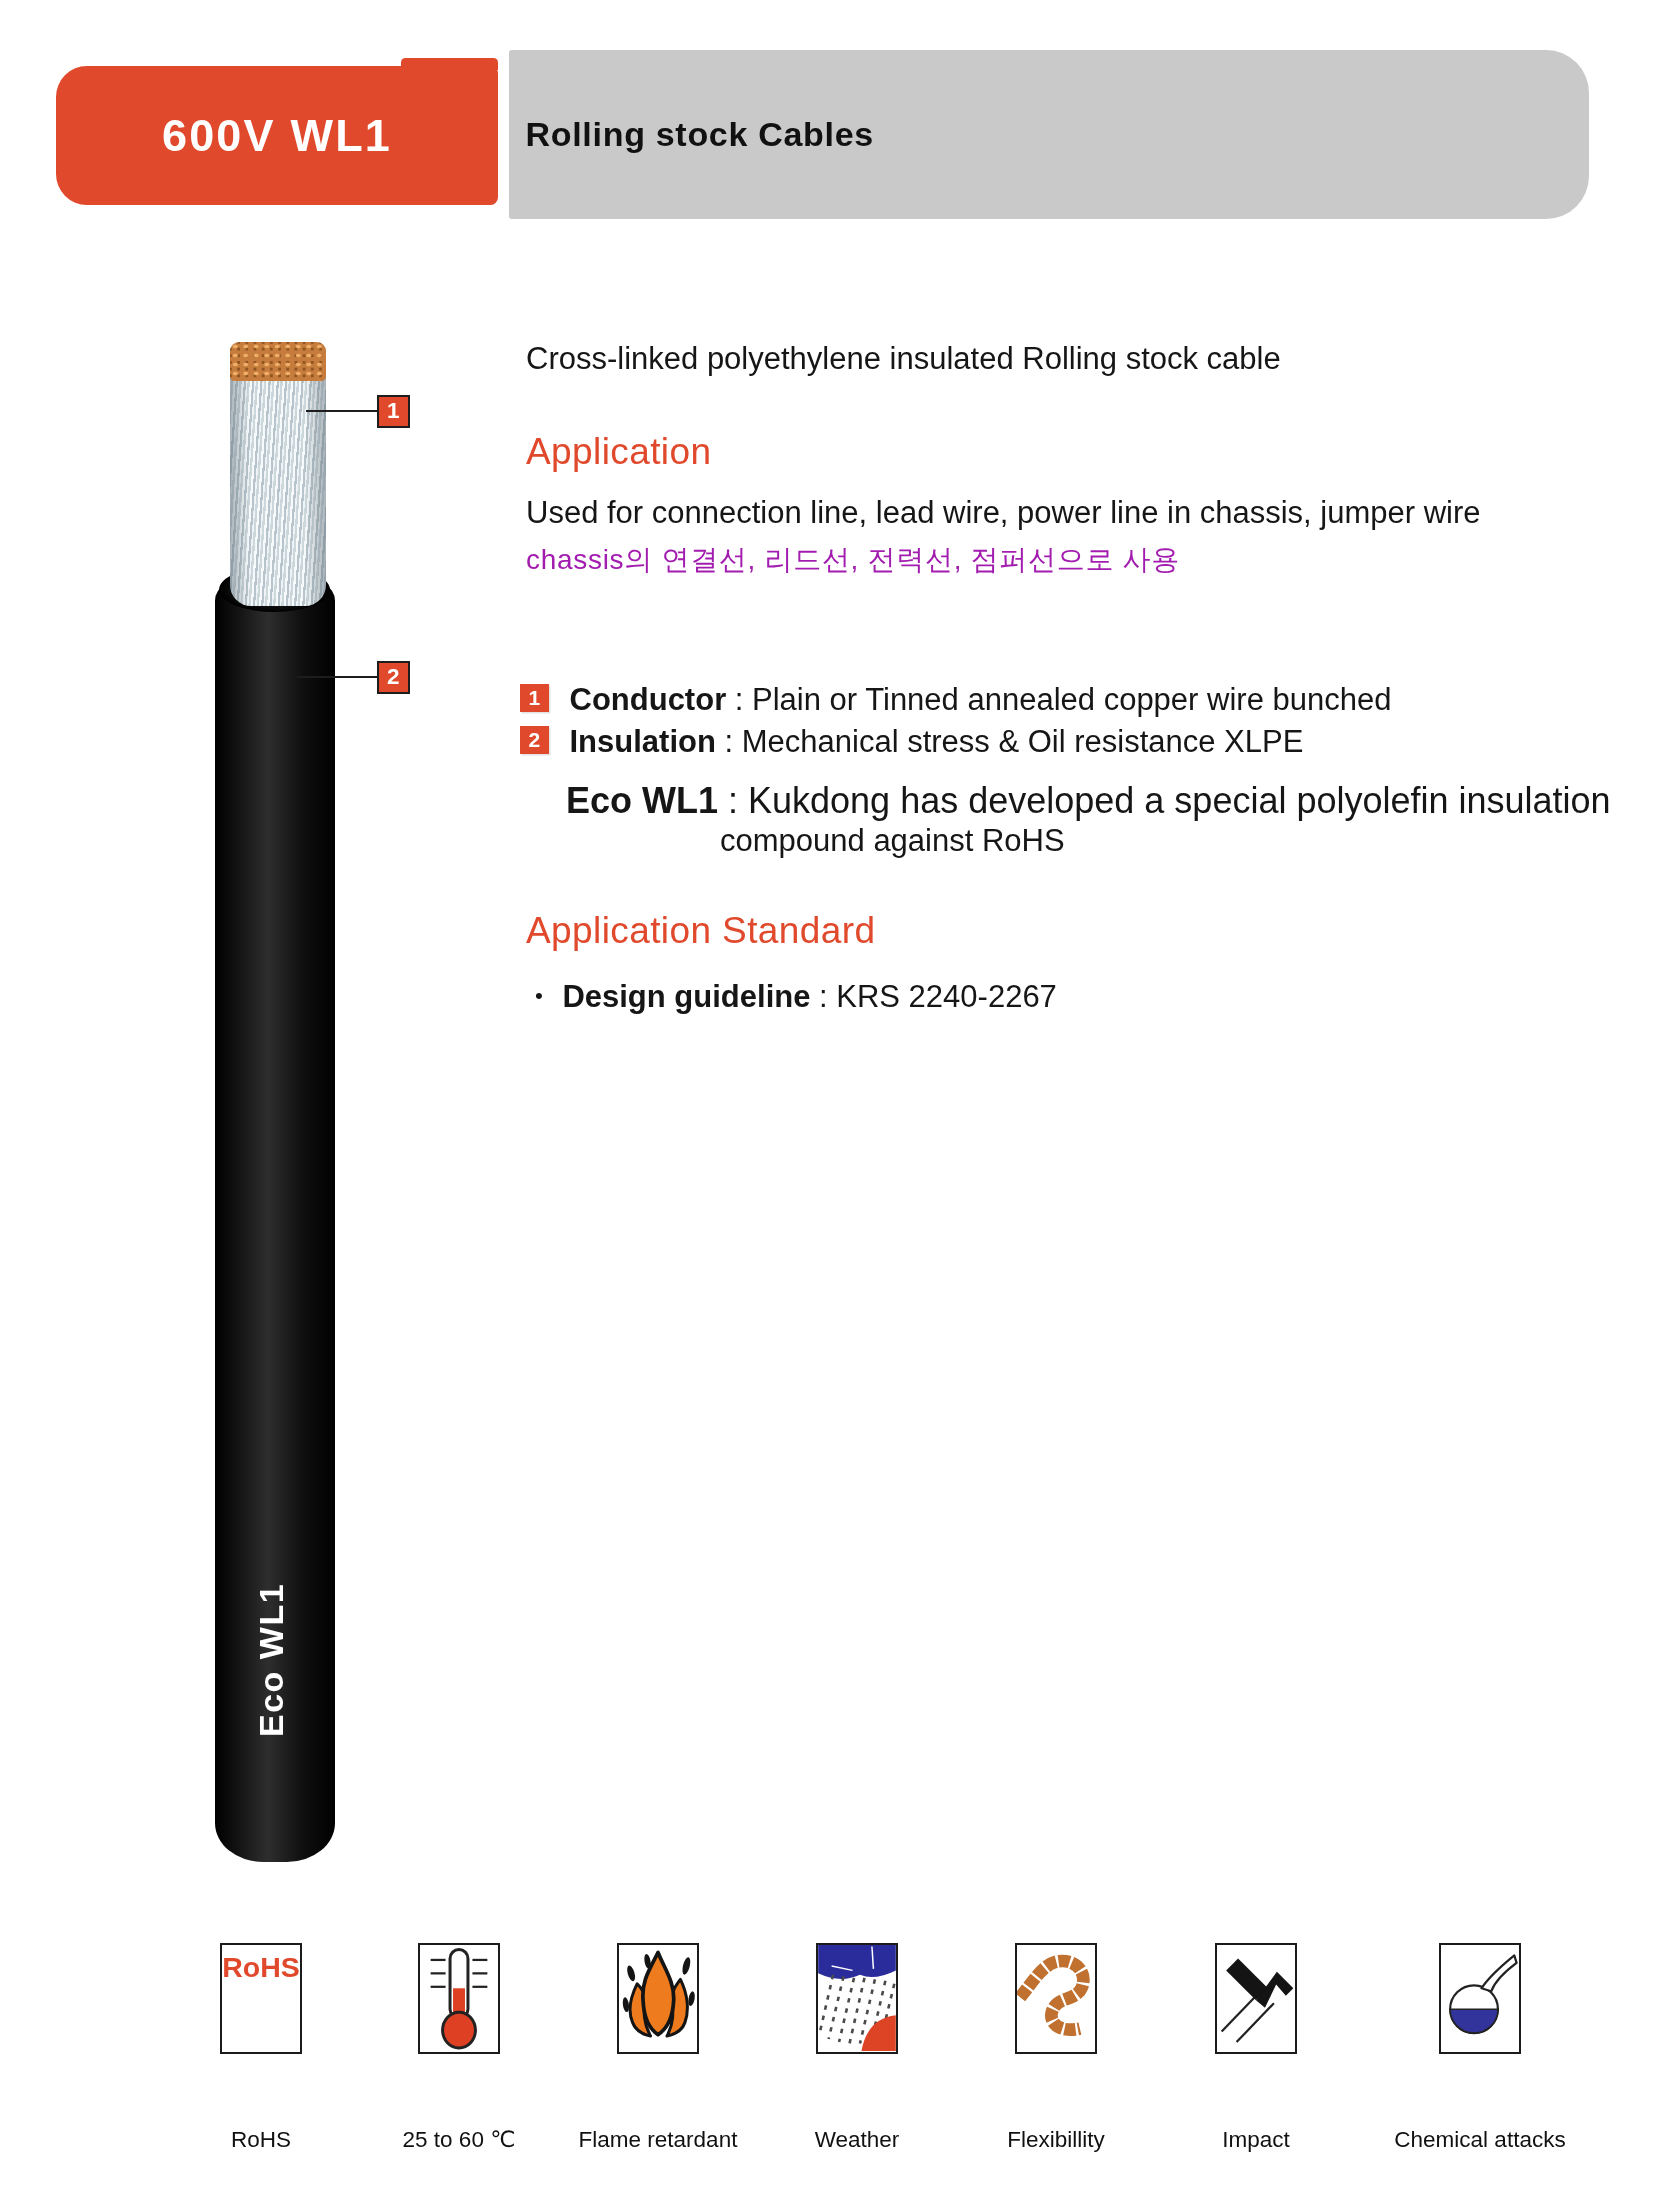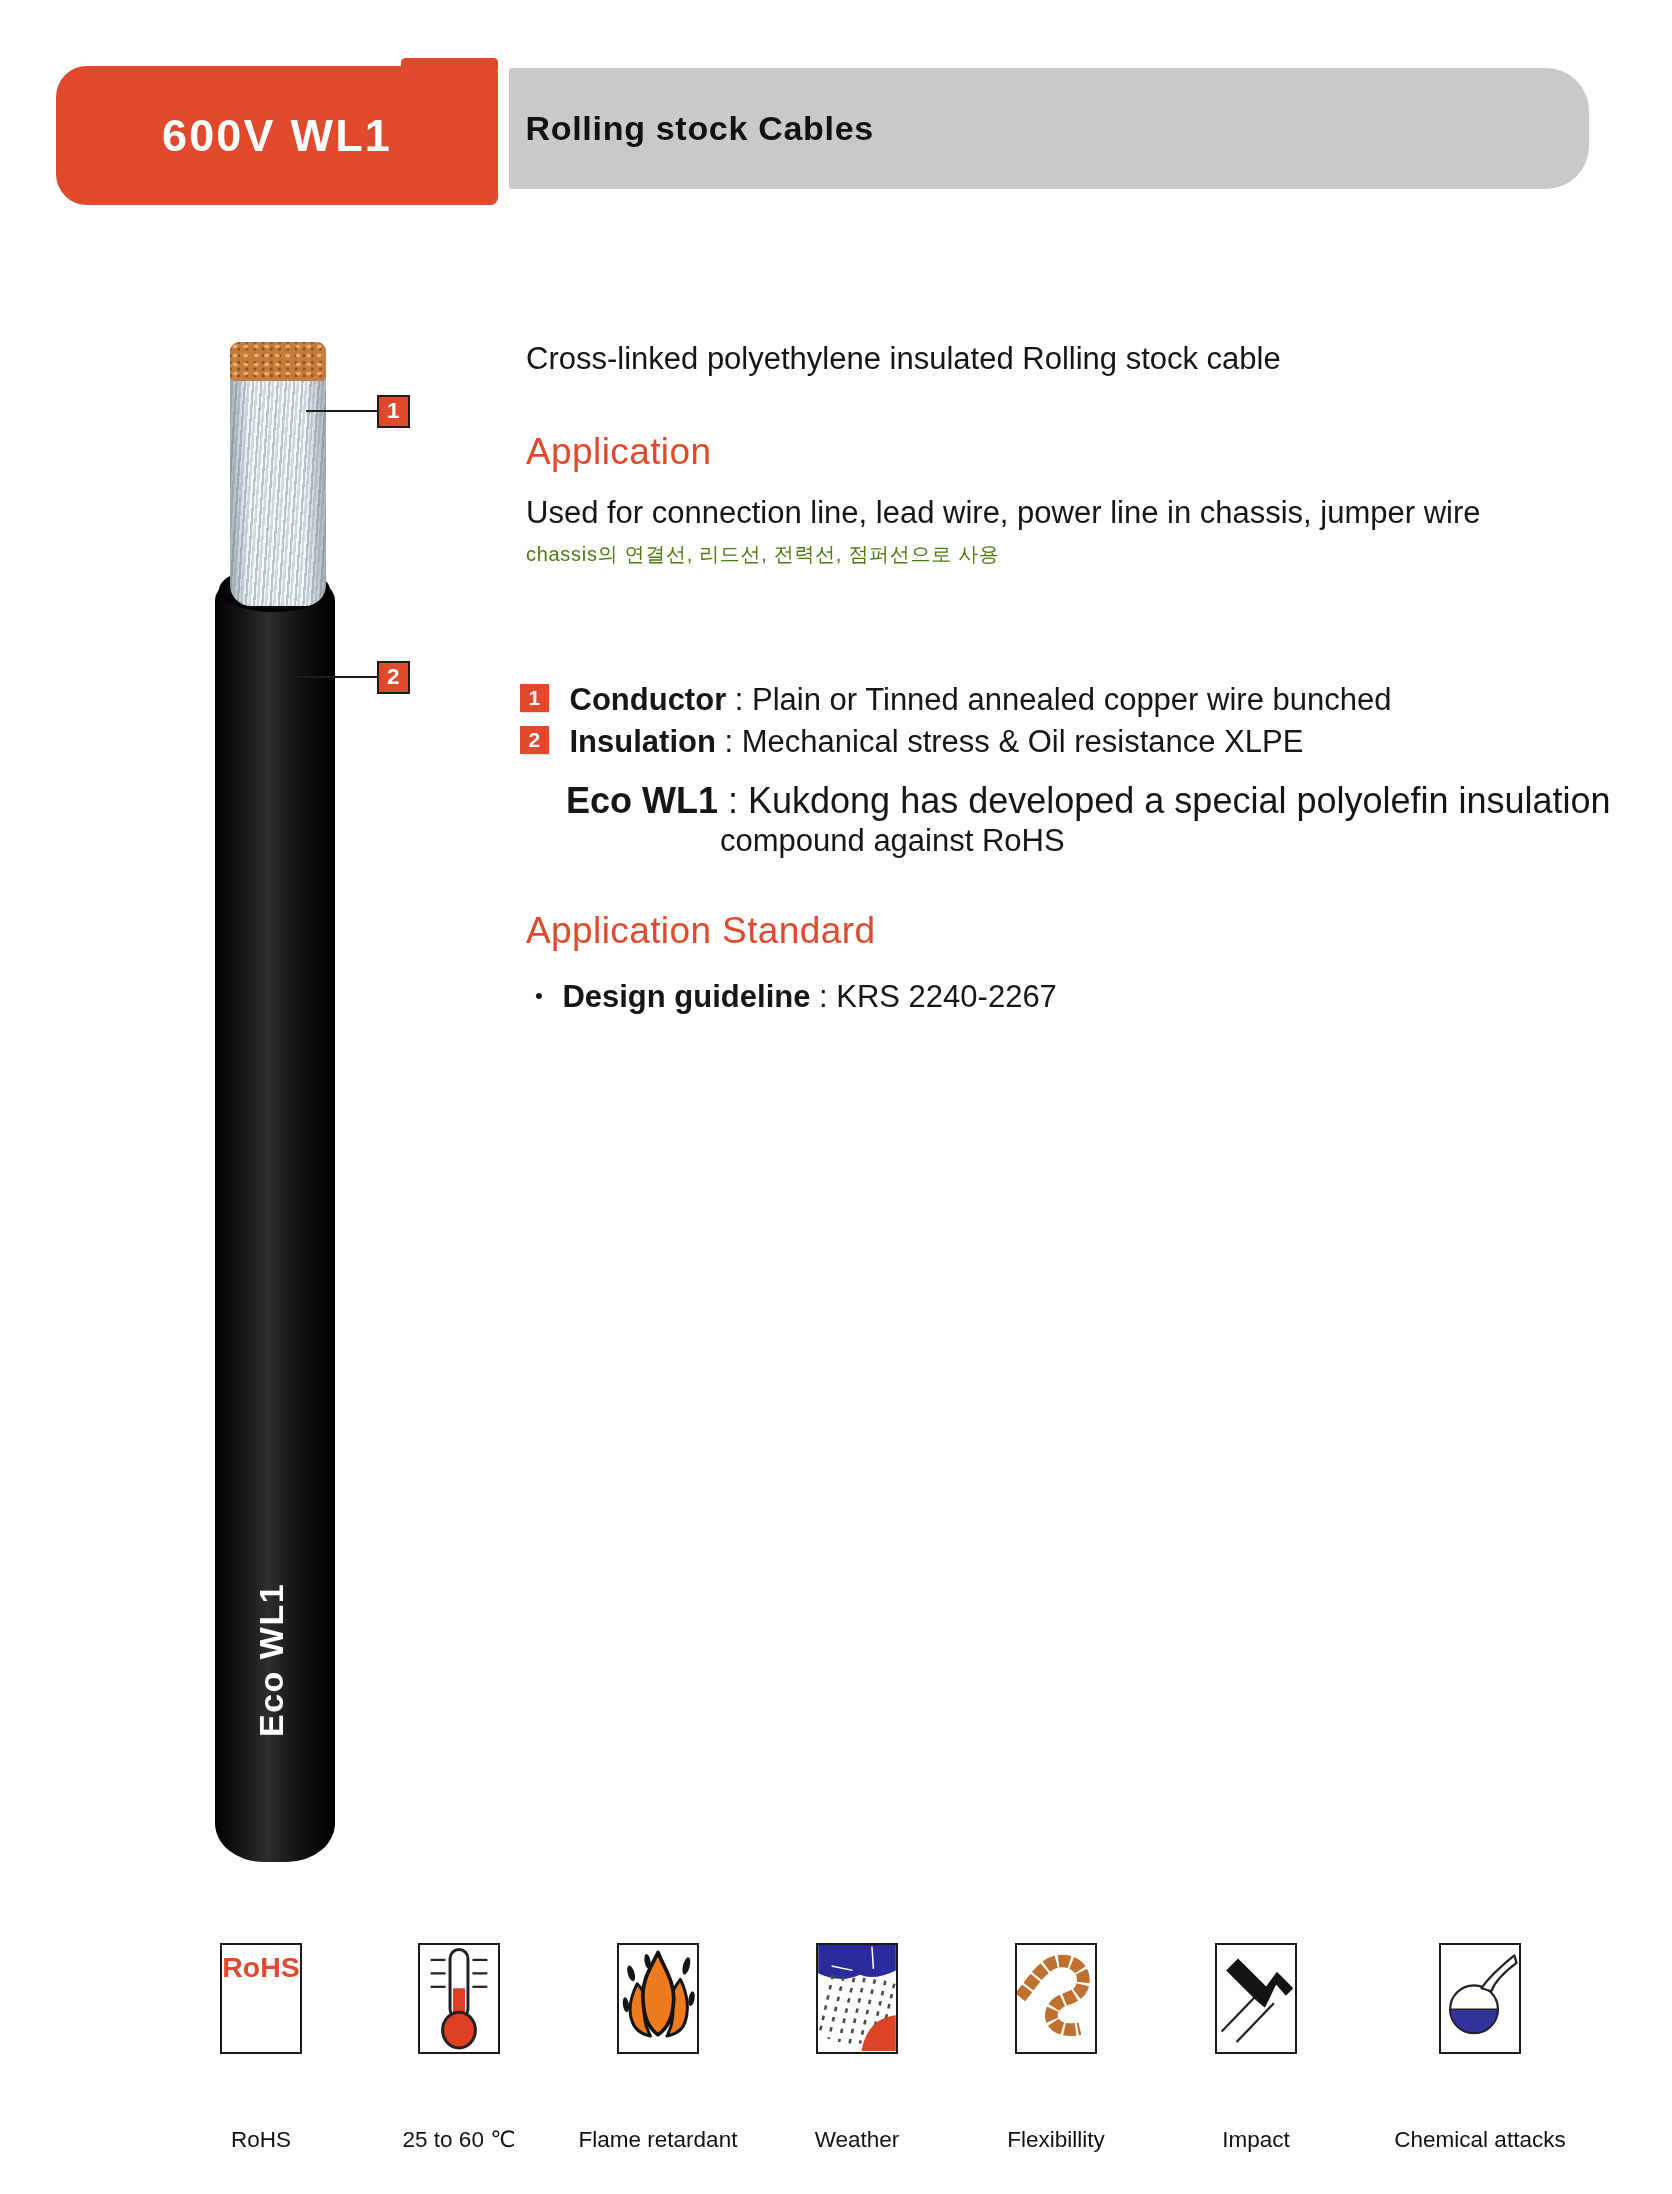--- a/index.html
+++ b/index.html
@@ -9,21 +9,21 @@
   }
   
   .badge-orange{
     position:absolute;left:56px;top:66px;width:442px;height:139px;
     background:#e0492c;border-radius:31px 7.5px 7.5px 31px;
     display:flex;align-items:center;justify-content:center;
   }
   .badge-orange span{color:#fff;font-weight:bold;font-size:45px;letter-spacing:2.2px;text-align:right;}
   .badge-tab{position:absolute;left:401px;top:58px;width:97px;height:12px;background:#e0492c;border-radius:4.5px 4.5px 0 0;}
   .badge-gray{
-    position:absolute;left:509px;top:68px;width:1080px;height:121px;
+    position:absolute;left:509px;top:50px;width:1080px;height:169px;
     background:#c9c9c9;border-radius:3px 43px 43px 3px;
     display:flex;align-items:center;
   }
   .badge-gray span{color:#111;font-weight:bold;font-size:34px;padding-left:16.5px;letter-spacing:0.7px;}
 
   
   .jacket{
     position:absolute;left:215px;top:575px;width:120px;height:1287px;
     background:linear-gradient(90deg,#000 0%,#141414 20%,#2e2e2e 44%,#101010 72%,#000 100%);
     border-radius:40px 40px 48px 48px / 25.5px 25.5px 39px 39px;
@@ -63,21 +63,21 @@
   .callout span{color:#fff;font-weight:bold;font-size:22.5px;}
   .sq1{left:377px;top:395px;}
   .sq2{left:377px;top:661px;}
 
   
   .txt{position:absolute;left:515px;margin:11px;}
   .intro{top:330px;font-size:31px;}
   h2.txt{font-size:37px;font-weight:normal;color:#e0492c;letter-spacing:0.4px;}
   .h-app{top:420px;}
   .used{top:484px;font-size:31px;}
-  .korean{top:530px;font-size:20px;color:#4d7c0f;letter-spacing:0.7px;}
+  .korean{top:530px;font-size:28px;color:#a21caf;letter-spacing:0.7px;}
   .h-con{top:620px;}
   .ci{position:absolute;left:520px;display:flex;align-items:flex-start;margin:0;}
   .ci1{top:682px;}
   .ci2{top:724px;}
   .numbox{
     flex:0 0 auto;width:28.5px;height:28.5px;margin-top:1.5px;background:#e0492c;
     box-shadow:1.5px 1.5px 0 #e4e4e4;
     display:flex;align-items:center;justify-content:center;
     color:#fff;font-weight:bold;font-size:21px;
   }

